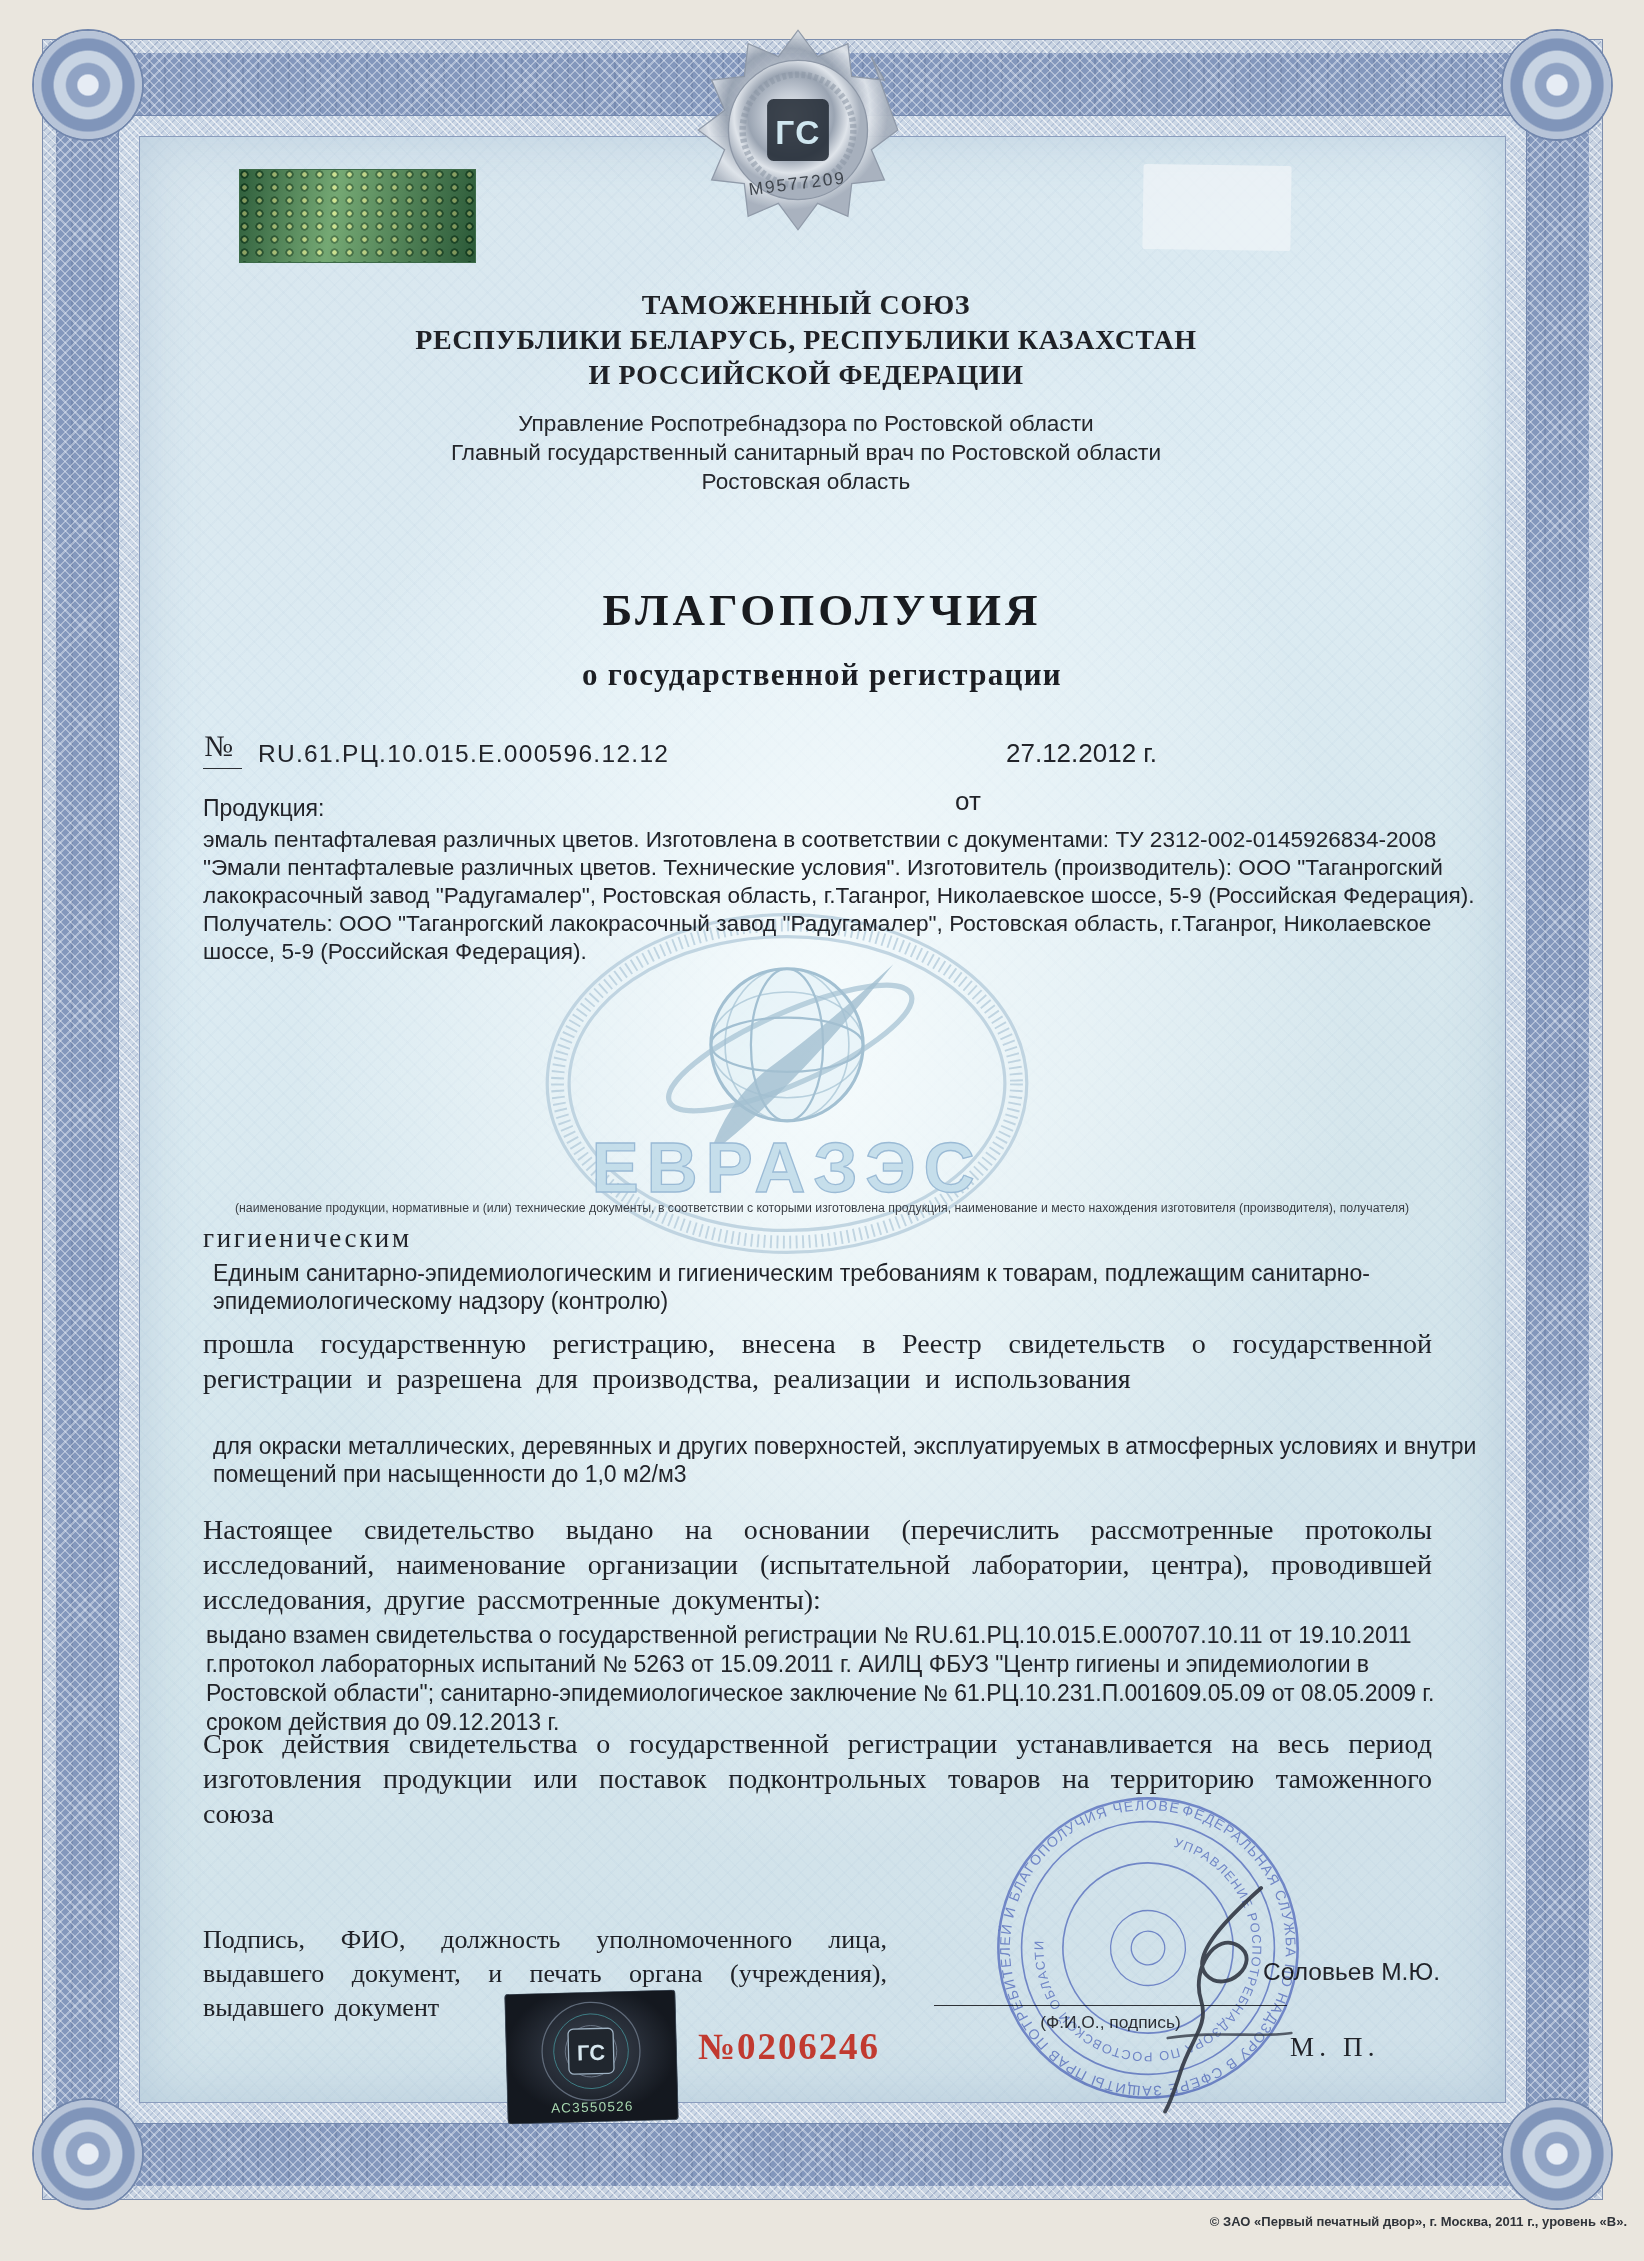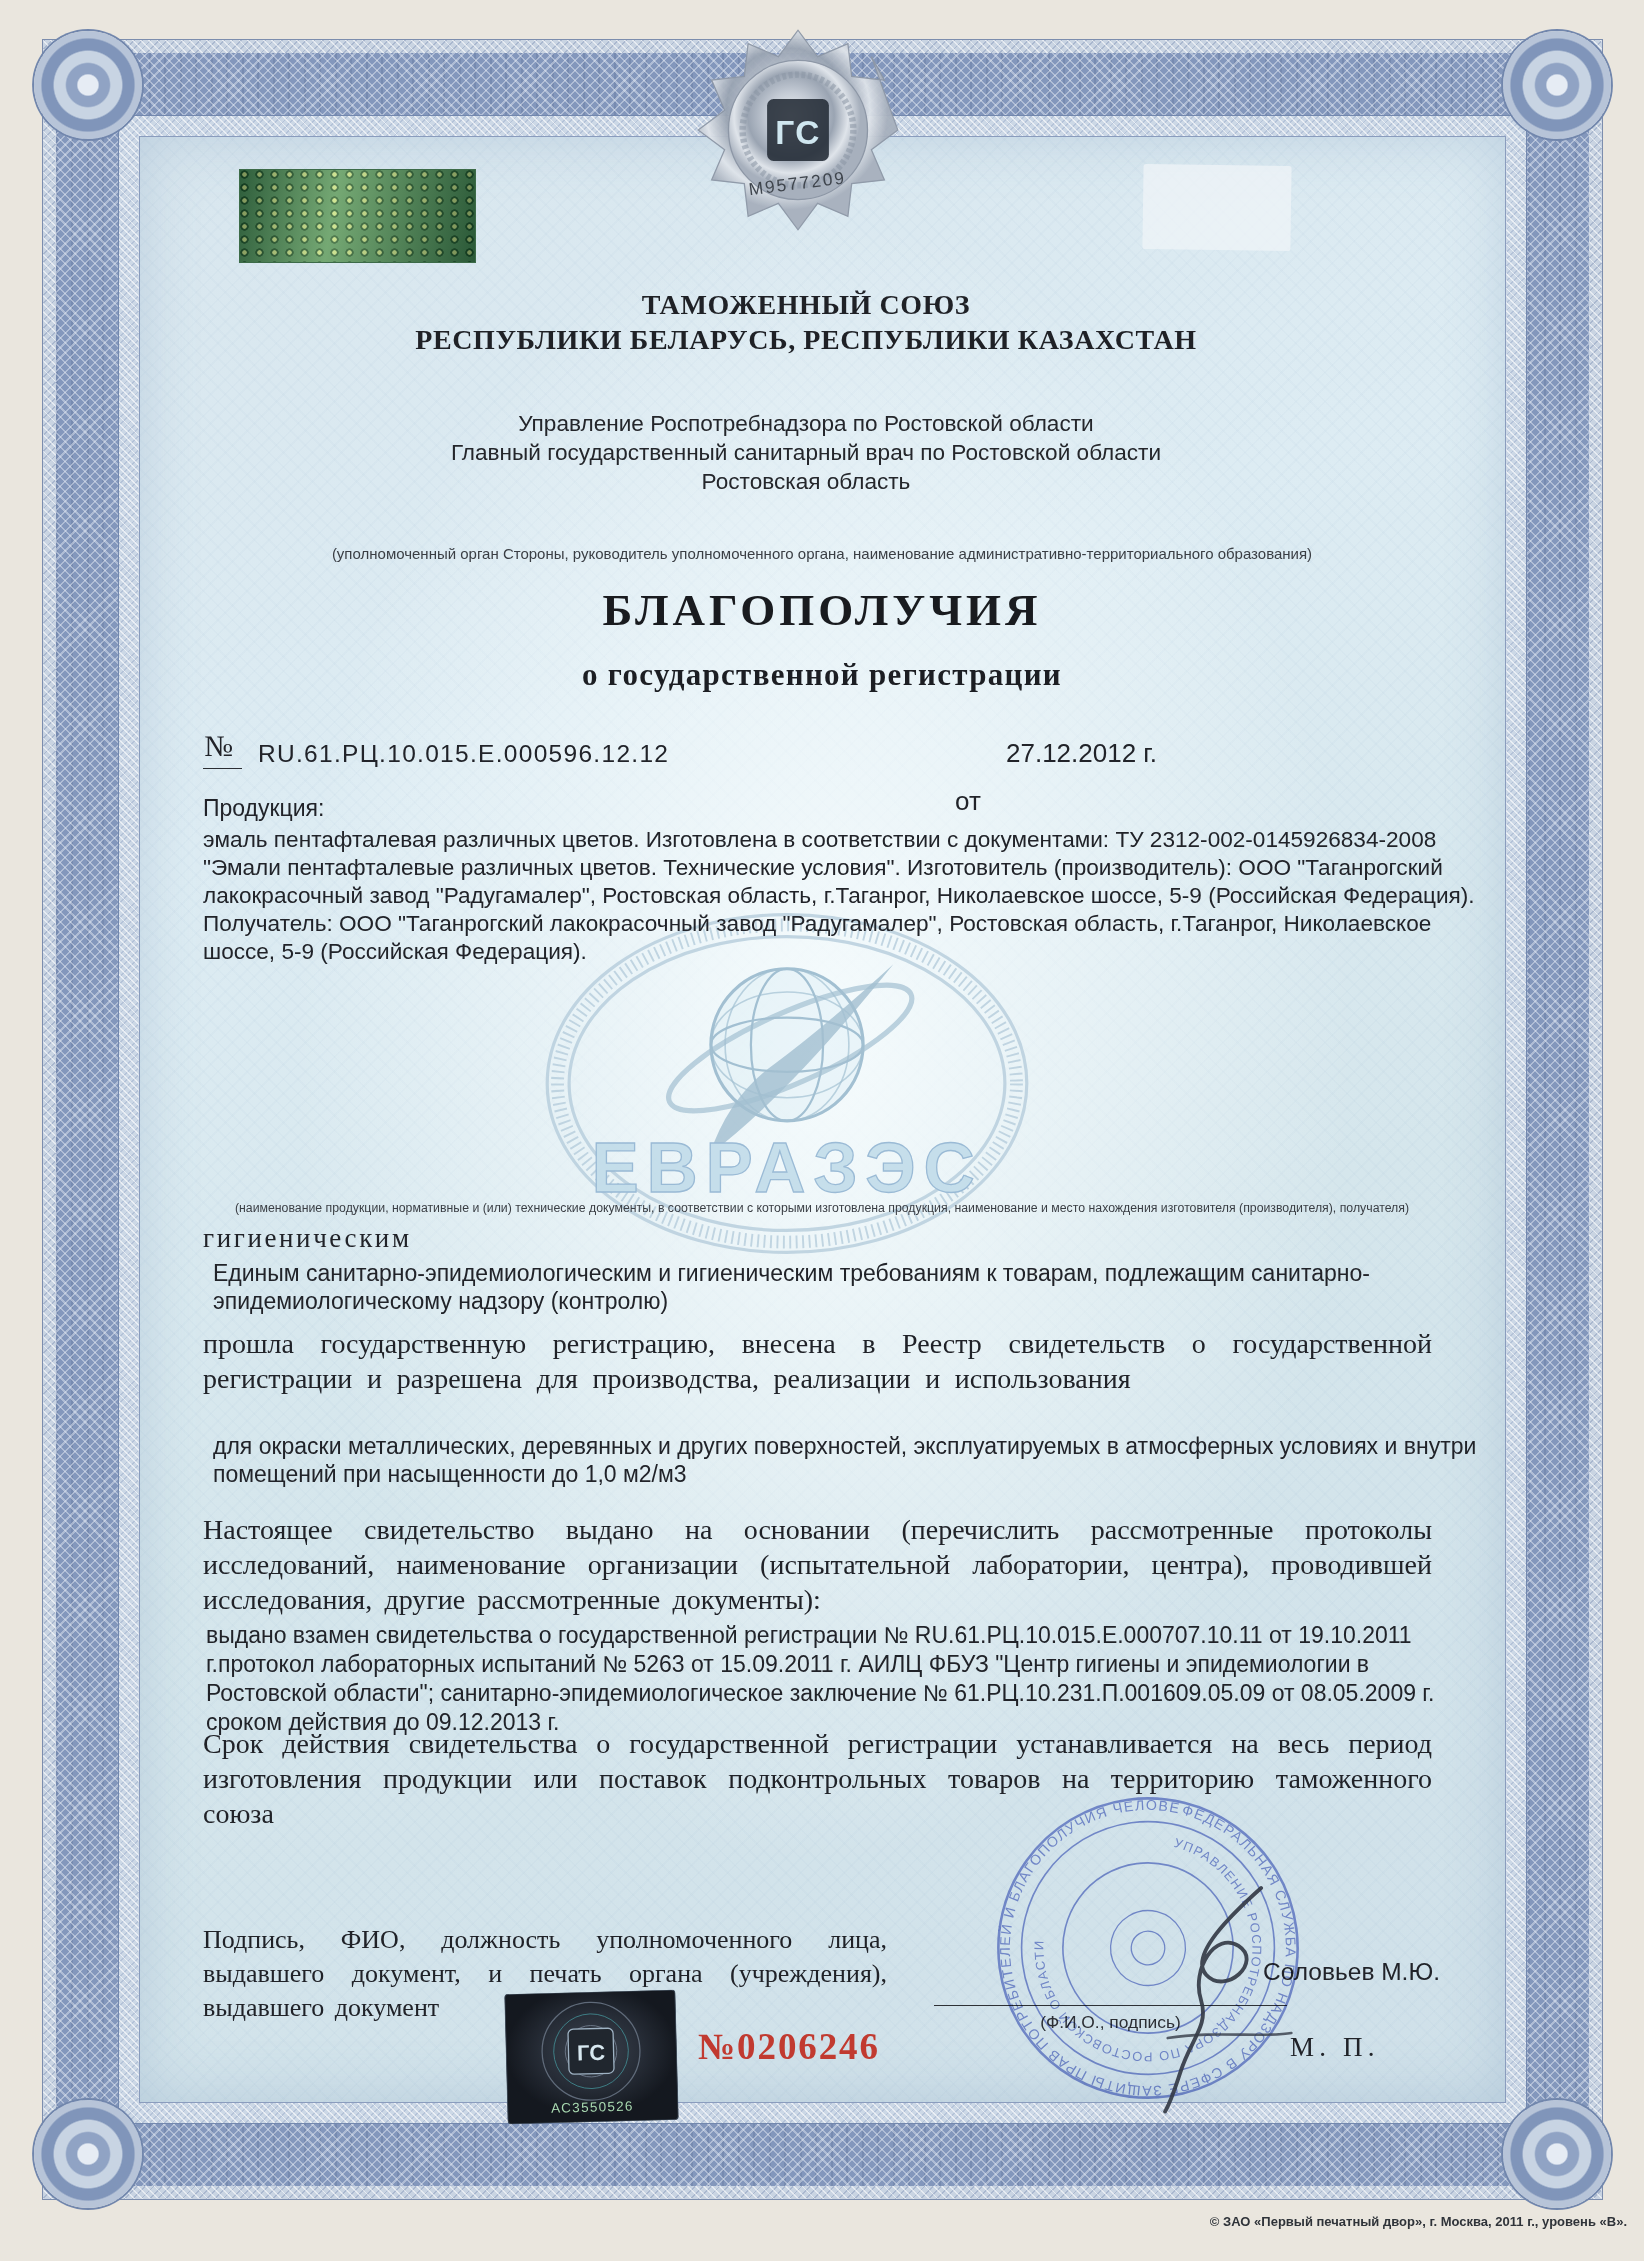--- a/index.html
+++ b/index.html
@@ -138,27 +138,27 @@
     <circle cx="160" cy="160" r="108" fill="url(#silver1)" stroke="#8d97a6" stroke-width="2"></circle>
     <circle cx="160" cy="160" r="86" fill="none" stroke="#8b95a4" stroke-width="10" stroke-dasharray="6 4" opacity=".55"></circle>
     <rect x="112" y="112" width="96" height="96" rx="10" fill="#232b36" opacity=".88"></rect>
     <text x="160" y="182" text-anchor="middle" font-family="Liberation Sans, sans-serif" font-weight="bold" font-size="52" letter-spacing="2" fill="#cfe6ef">ГС</text>
     <text x="160" y="252" text-anchor="middle" font-family="Liberation Sans, sans-serif" font-size="27" letter-spacing="3" fill="#3f454d" transform="rotate(-7 160 252)">М9577209</text>
   </svg>
 
   <div id="header" class="abs">
     <div>ТАМОЖЕННЫЙ СОЮЗ</div>
     <div>РЕСПУБЛИКИ БЕЛАРУСЬ, РЕСПУБЛИКИ КАЗАХСТАН</div>
+    <div>И РОССИЙСКОЙ ФЕДЕРАЦИИ</div>
   </div>
   <div id="authority" class="abs">
     <div>Управление Роспотребнадзора по Ростовской области</div>
     <div>Главный государственный санитарный врач по Ростовской области</div>
     <div>Ростовская область</div>
   </div>
-  <div id="authority-caption" class="abs">(уполномоченный орган Стороны, руководитель уполномоченного органа, наименование административно-территориального образования)</div>
 
   <div id="title" class="abs">БЛАГОПОЛУЧИЯ</div>
   <div id="subtitle" class="abs">о государственной регистрации</div>
 
   <div id="no-label" class="abs">№</div>
   <div id="no-value" class="abs">RU.61.РЦ.10.015.Е.000596.12.12</div>
   <div id="date-label" class="abs">от</div>
   <div id="date-value" class="abs">27.12.2012 г.</div>
 
   <div id="product-label" class="abs">Продукция:</div>

